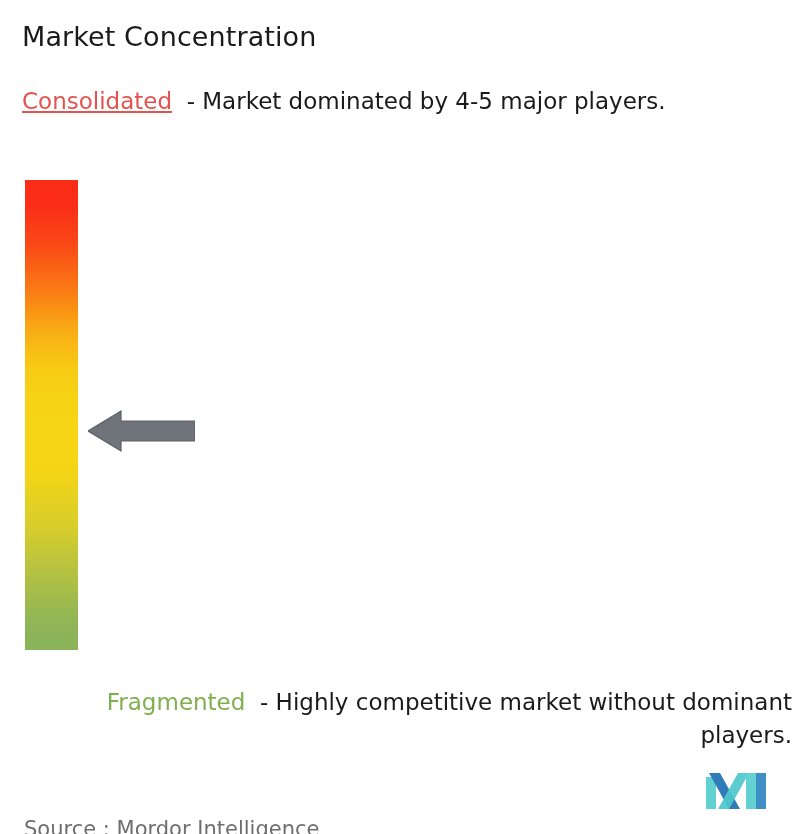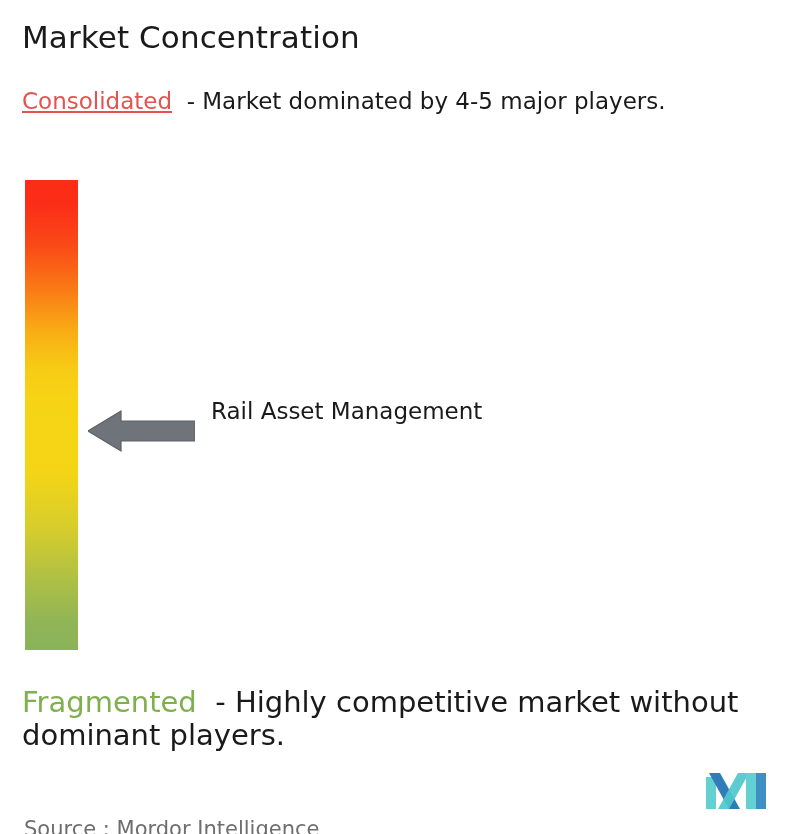--- a/index.html
+++ b/index.html
@@ -15,21 +15,21 @@
     font-family: "DejaVu Sans", "Liberation Sans", sans-serif;
     overflow: hidden;
     -webkit-font-smoothing: antialiased;
   }
 
   
   .chart-title {
     position: absolute;
     left: 22px;
     top: 20px;
-    font-size: 31px;
+    font-size: 27px;
     line-height: 34px;
     color: #1a1a1a;
     letter-spacing: 0.1px;
     white-space: nowrap;
   }
 
   
   .caption-top {
     position: absolute;
     left: 22px;
@@ -37,23 +37,24 @@
     width: 756px;
     font-size: 23px;
     line-height: 33px;
     color: #1a1a1a;
   }
   .caption-bottom {
     position: absolute;
     left: 22px;
     top: 686px;
     width: 770px;
-    font-size: 29px;
+    font-size: 23px;
     line-height: 33px;
     color: #1a1a1a;
+    text-align: right;
   }
   .kw-consolidated {
     color: #e4534f;
     text-decoration: underline;
   }
   .kw-fragmented {
     color: #7fb04d;
   }
   .caption-sep {
     white-space: pre;
@@ -137,21 +138,20 @@
 
 <div class="gradient-bar"></div>
 
 <div class="pointer-arrow">
   <svg width="107" height="44" viewBox="0 0 107 44" xmlns="http://www.w3.org/2000/svg">
     <polygon points="0,22 33,2 33,12 107,12 107,32 33,32 33,42" fill="#6e7479" stroke="#5c6166" stroke-width="1.2"></polygon>
   </svg>
 </div>
 
 <div class="series-label">
-  <div>Rail Asset Management</div>
 </div>
 
 <div class="caption-bottom">
   <span class="kw-fragmented">Fragmented</span><span class="caption-sep">  - </span><span>Highly competitive market without dominant players.</span>
 </div>
 
 <div class="source-note">Source :  Mordor Intelligence</div>
 
 <div class="brand-logo">
   <svg width="62" height="38" viewBox="0 0 62 38" xmlns="http://www.w3.org/2000/svg">

